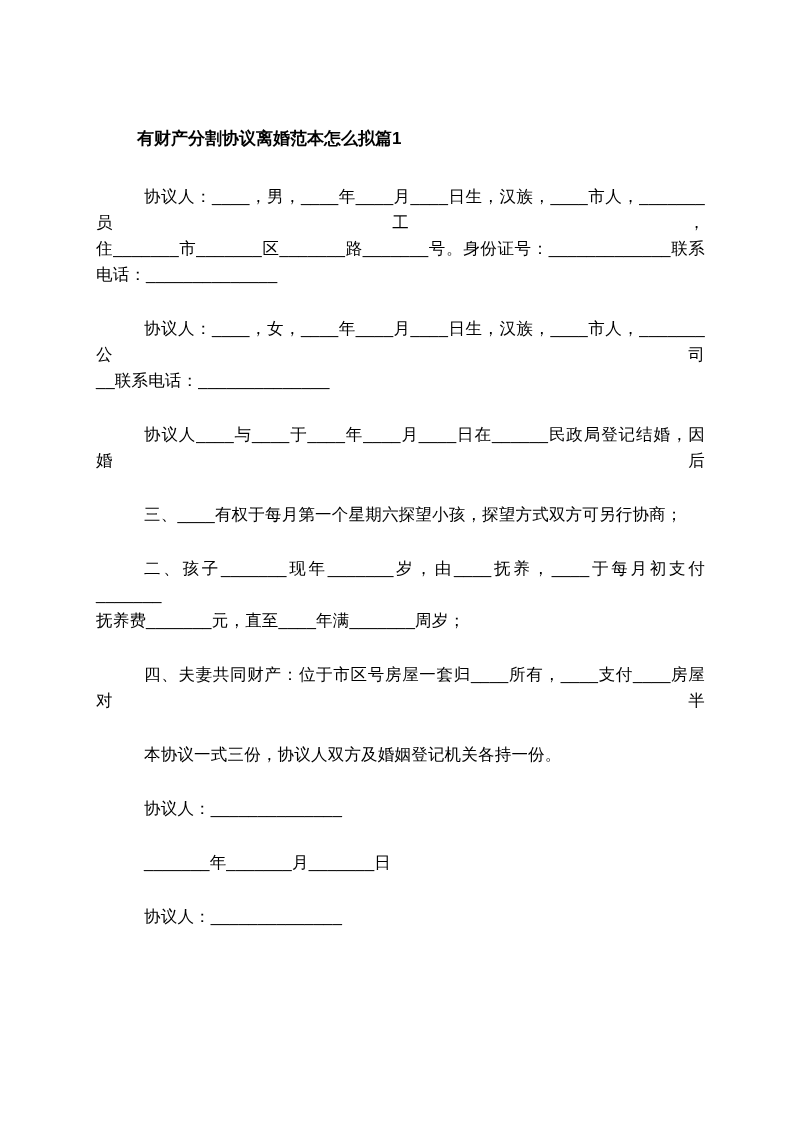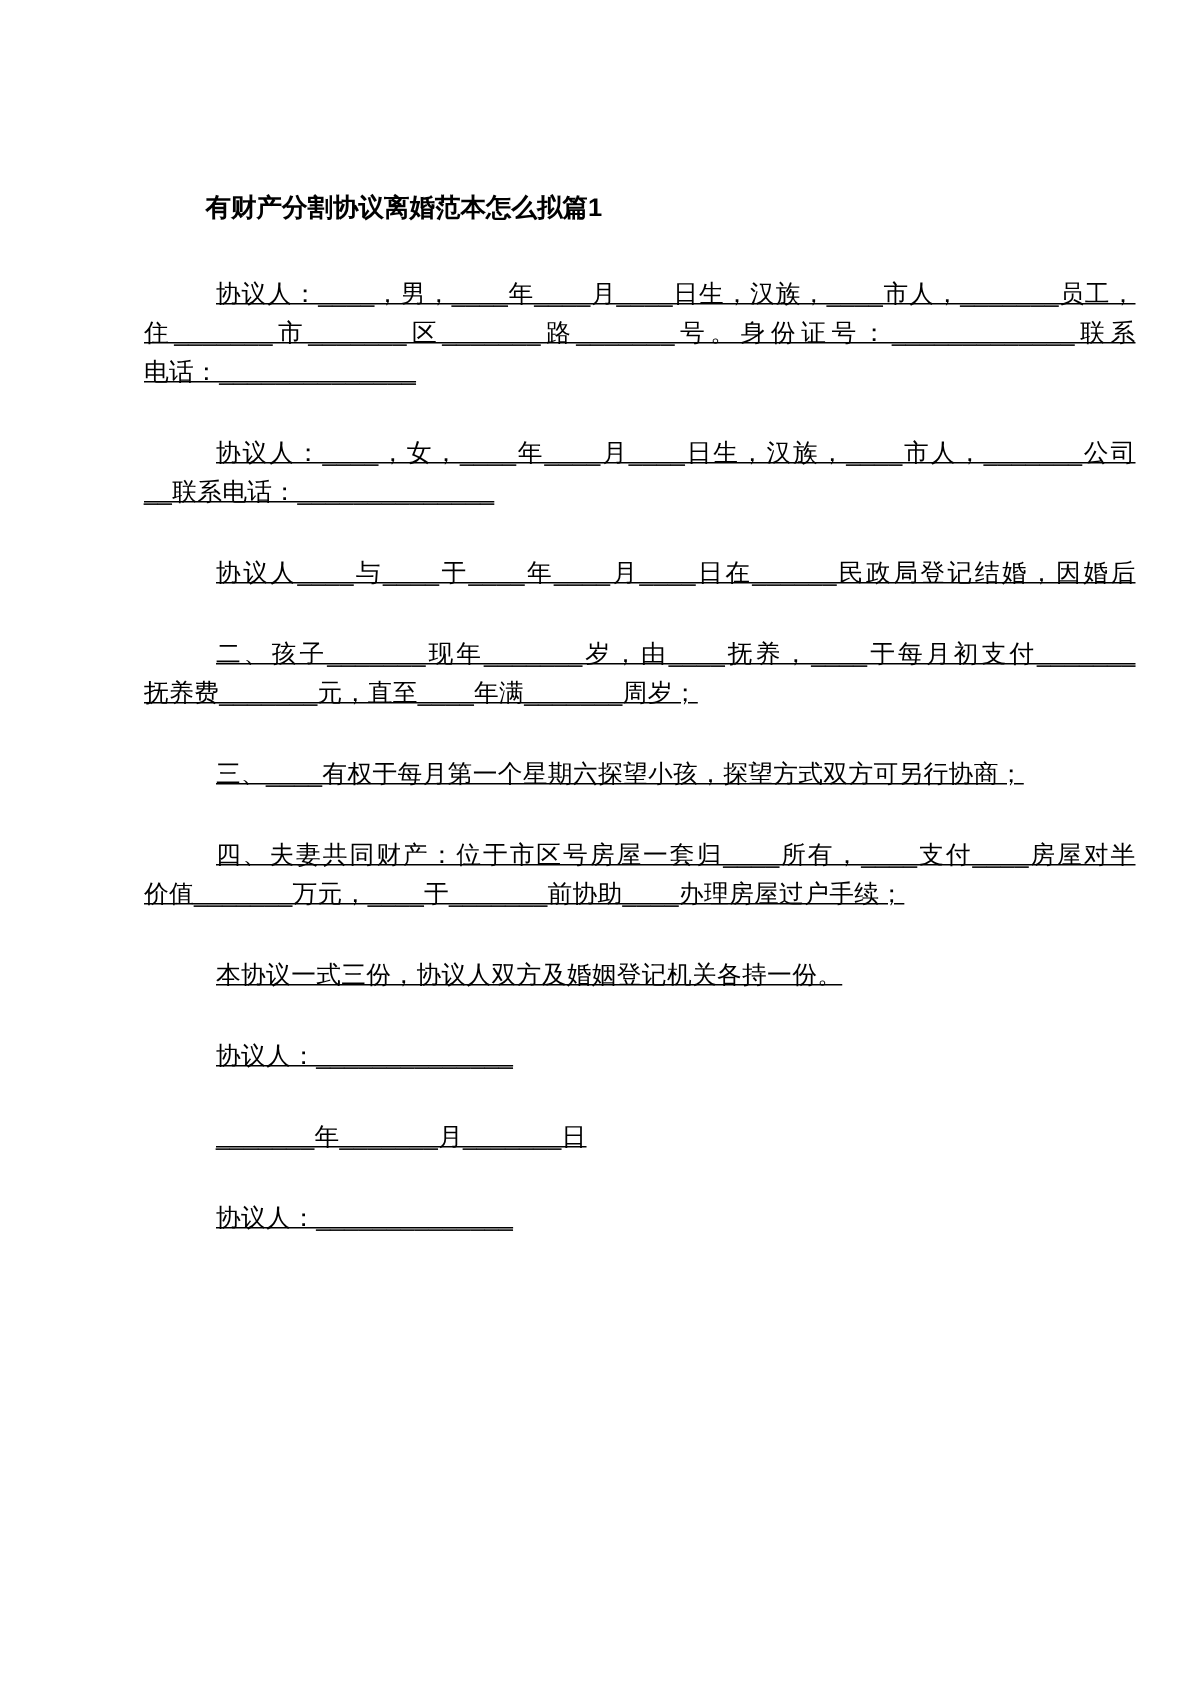--- a/index.html
+++ b/index.html
@@ -15,33 +15,32 @@
     color: #000000;
   }
   .page {
     width: 793px;
     height: 1122px;
     background: #ffffff;
     box-sizing: border-box;
   }
   .content {
     box-sizing: border-box;
-    padding: 126px 36px 0 96px;
+    padding: 126px 88px 0 96px;
   }
   .doc-title {
     font-size: 17px;
     font-weight: bold;
     line-height: 26px;
     margin: 0 0 31px 0;
     padding-left: 41px;
     white-space: nowrap;
   }
   .para {
     margin: 0 0 28px 0;
-    text-decoration: underline;
   }
   .line {
     font-size: 16.5px;
     line-height: 26px;
     margin: 0;
     letter-spacing: 0.2px;
   }
   .indent {
     text-indent: 48px;
   }
@@ -69,31 +68,30 @@
       <p class="line indent just">协议人：____，女，____年____月____日生，汉族，____市人，_______公司</p>
       <p class="line">__联系电话：______________</p>
     </div>
 
     <div class="para">
       <p class="line indent just">协议人____与____于____年____月____日在______民政局登记结婚，因婚后</p>
     </div>
 
 
     <div class="para">
+      <p class="line indent">三、____有权于每月第一个星期六探望小孩，探望方式双方可另行协商；</p>
+    </div>
+
+    <div class="para">
       <p class="line indent just">二、孩子_______现年_______岁，由____抚养，____于每月初支付_______</p>
       <p class="line">抚养费_______元，直至____年满_______周岁；</p>
     </div>
 
     <div class="para">
-      <p class="line indent">三、____有权于每月第一个星期六探望小孩，探望方式双方可另行协商；</p>
-    </div>
-
-    <div class="para">
       <p class="line indent just">四、夫妻共同财产：位于市区号房屋一套归____所有，____支付____房屋对半</p>
-      <p class="line">价值_______万元，____于_______前协助____办理房屋过户手续；</p>
     </div>
 
 
     <div class="para">
       <p class="line indent">本协议一式三份，协议人双方及婚姻登记机关各持一份。</p>
     </div>
 
     <div class="para">
       <p class="line indent">协议人：______________</p>
     </div>

